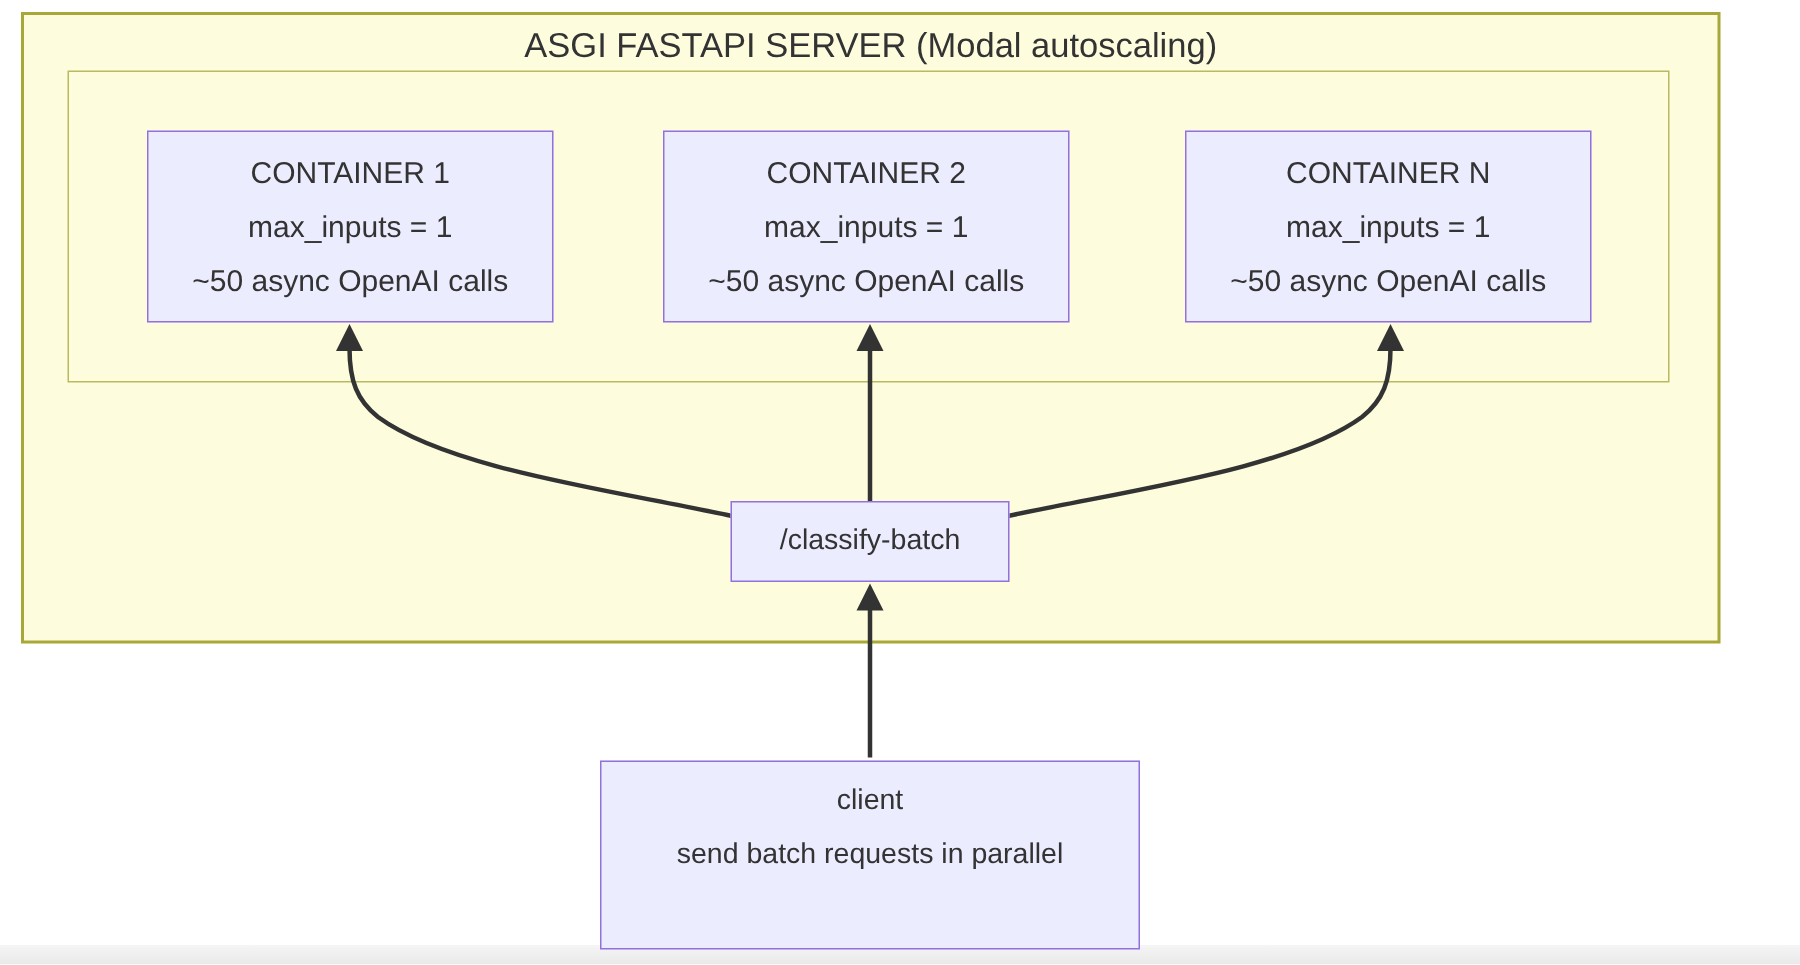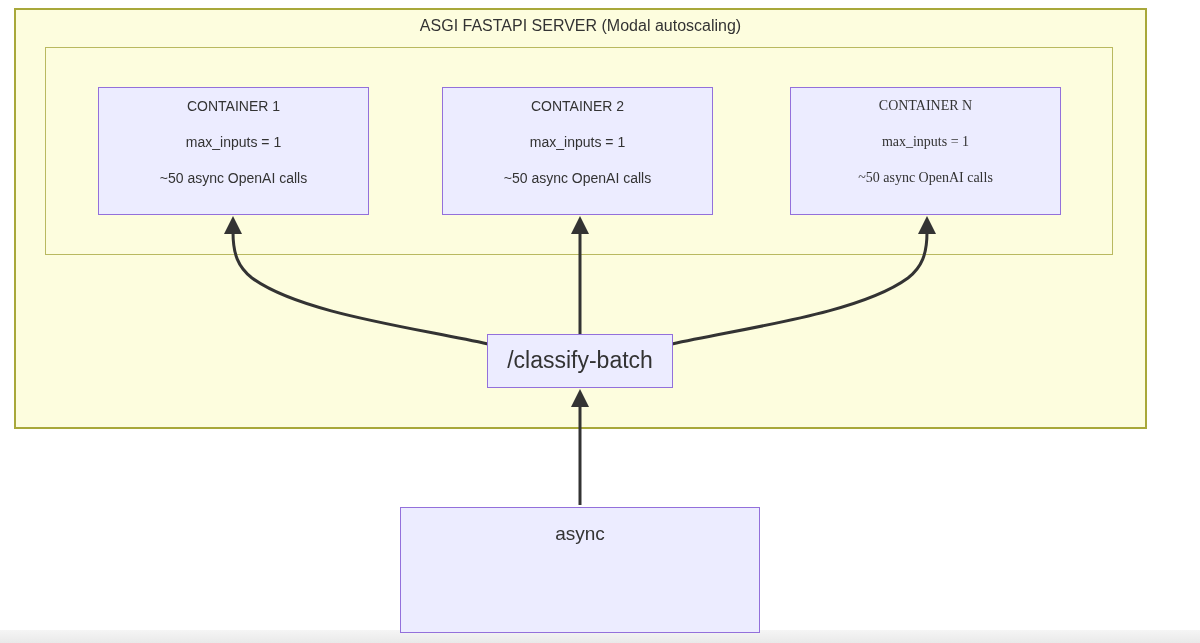--- a/index.html
+++ b/index.html
@@ -27,21 +27,21 @@
     width: 1133px; height: 421px;
     background: #fdfdde;
     border: 2px solid #a8a83a;
   }
 
   .outer-group-title {
     position: absolute;
     left: 14px; top: 17px;
     width: 1133px;
     text-align: center;
-    font-size: 16px;
+    font-size: 23px;
     color: #333333;
   }
 
   .inner-group {
     position: absolute;
     left: 45px; top: 47px;
     width: 1068px; height: 208px;
     border: 1.5px solid #b9b960;
   }
 
@@ -49,31 +49,32 @@
     position: absolute;
     background: #ececff;
     border: 1.5px solid #9370db;
     color: #333333;
     text-align: center;
   }
 
   .container-node {
     top: 87px;
     width: 271px; height: 128px;
-    font-size: 14px;
+    font-size: 20px;
     line-height: 36px;
+    padding-top: 10px;
   }
   .container-node.c1 { left: 98px; }
   .container-node.c2 { left: 442px; }
-  .container-node.c3 { left: 790px; font-family: Liberation Serif, serif; }
+  .container-node.c3 { left: 790px; }
 
   .endpoint-node {
     left: 487px; top: 334px;
     width: 186px; height: 54px;
-    font-size: 23px;
+    font-size: 19px;
     line-height: 51px;
   }
 
   .client-node {
     left: 400px; top: 507px;
     width: 360px; height: 126px;
     font-size: 19px;
     line-height: 36px;
     padding-top: 8px;
   }
@@ -137,16 +138,17 @@
     <div>CONTAINER N</div>
     <div>max_inputs = 1</div>
     <div>~50 async OpenAI calls</div>
   </div>
 
   <div class="node endpoint-node">
     <span>/classify-batch</span>
   </div>
 
   <div class="node client-node">
-    <div>async</div>
+    <div>client</div>
+    <div>send batch requests in parallel</div>
   </div>
 
 </div>
 
 </body></html>

